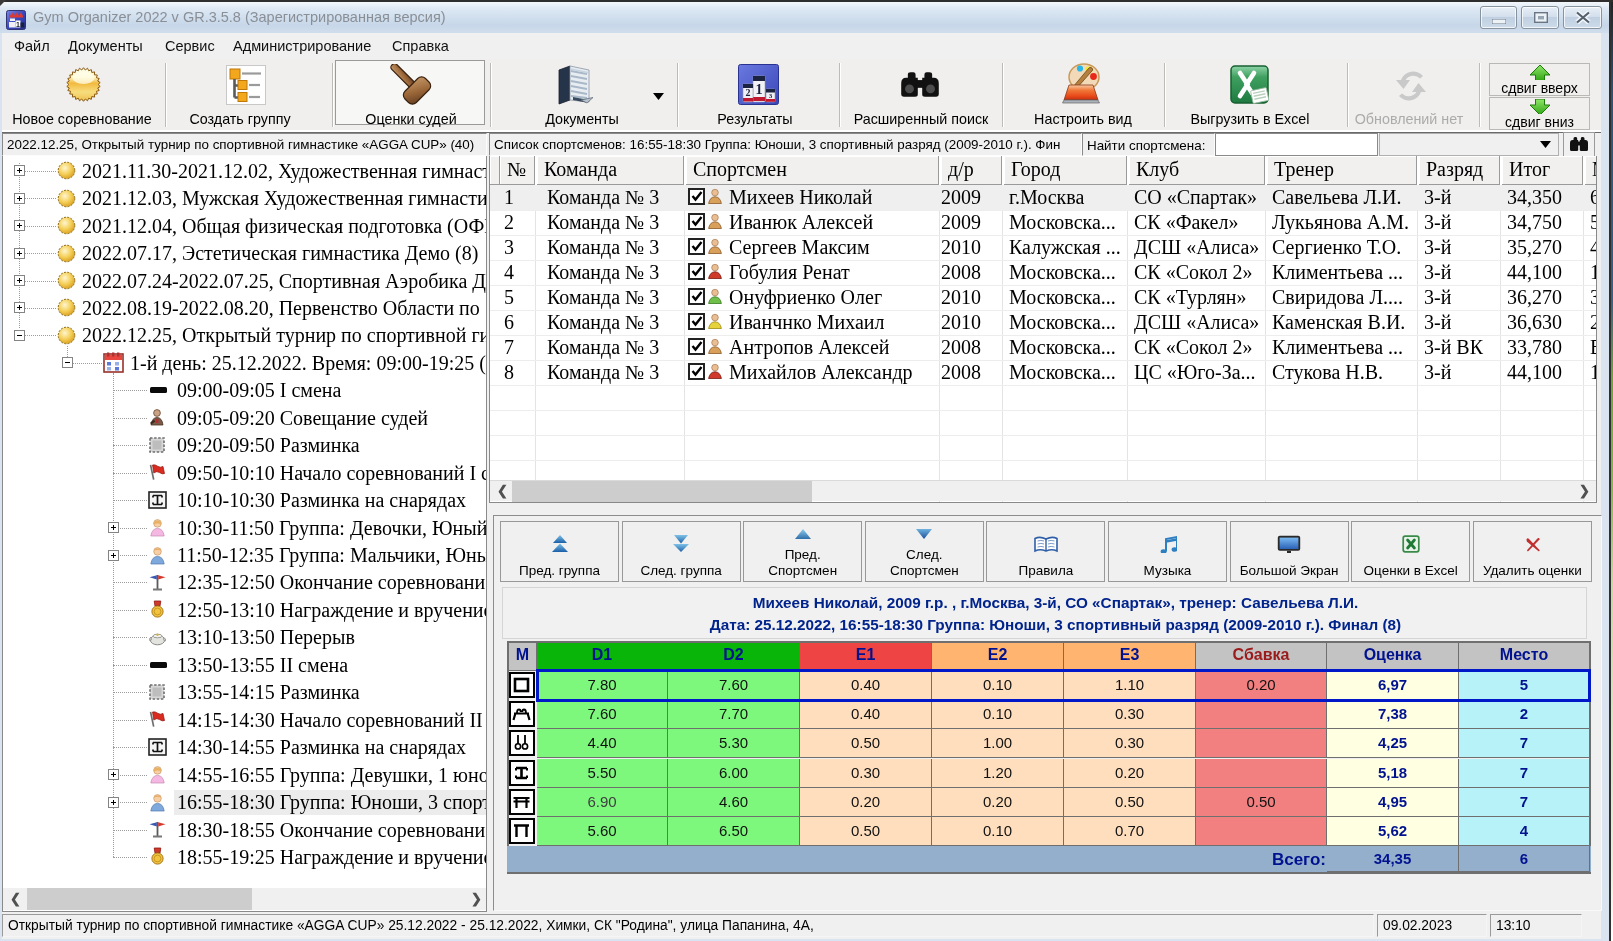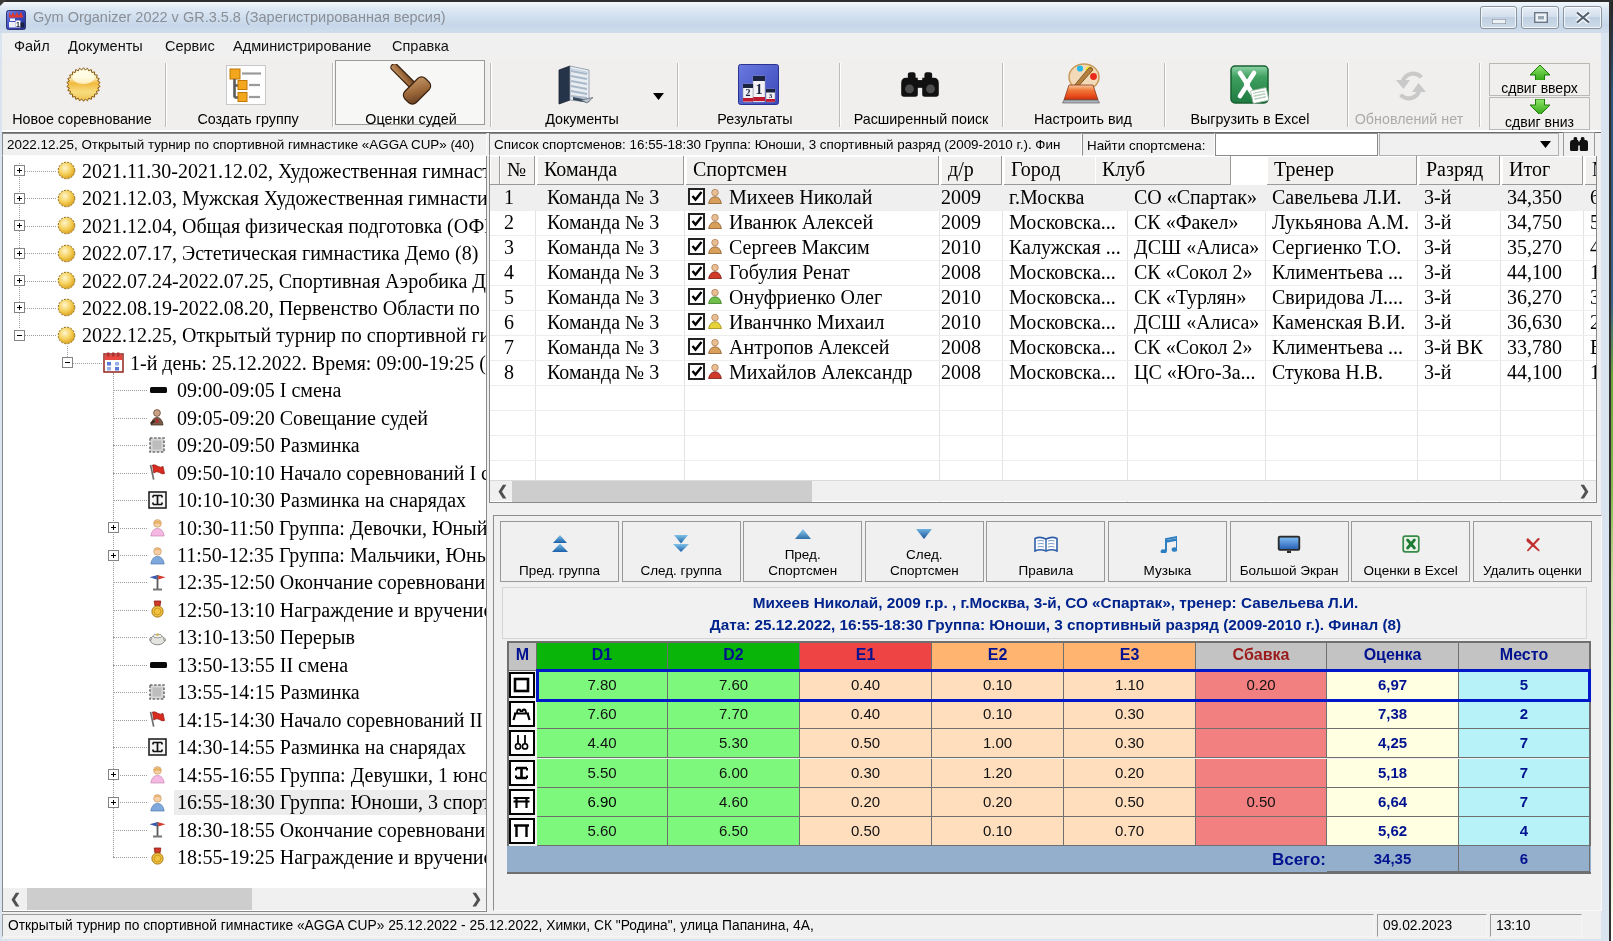--- a/index.html
+++ b/index.html
@@ -121,21 +121,21 @@
 <div class="tsep" style="left:163px;"></div>
 <div class="tsep" style="left:330px;"></div>
 <div class="tsep" style="left:488px;"></div>
 <div class="tsep" style="left:675px;"></div>
 <div class="tsep" style="left:837px;"></div>
 <div class="tsep" style="left:1000px;"></div>
 <div class="tsep" style="left:1162px;"></div>
 <div class="tsep" style="left:1345px;"></div>
 <div class="tsep" style="left:1477px;"></div>
 <div class="tlabel" style="left:-30px;width:220px;color:#000;">Новое соревнование</div>
-<div class="tlabel" style="left:136px;width:220px;color:#000;">Создать группу</div>
+<div class="tlabel" style="left:128px;width:220px;color:#000;">Создать группу</div>
 <div class="tlabel" style="left:299px;width:220px;color:#000;">Оценки судей</div>
 <div class="tlabel" style="left:470px;width:220px;color:#000;">Документы</div>
 <div class="tlabel" style="left:643px;width:220px;color:#000;">Результаты</div>
 <div class="tlabel" style="left:809px;width:220px;color:#000;">Расширенный поиск</div>
 <div class="tlabel" style="left:971px;width:220px;color:#000;">Настроить вид</div>
 <div class="tlabel" style="left:1138px;width:220px;color:#000;">Выгрузить в Excel</div>
 <div class="tlabel" style="left:1297px;width:220px;color:#ABABAB;">Обновлений нет</div>
 <svg class="abs" style="left:64px;top:8px;" width="35" height="35" viewBox="0 0 35 35">
       <defs>
         <linearGradient id="sg" x1="0" y1="0" x2="0" y2="1">
@@ -561,21 +561,21 @@
 <div class="sbarrow" style="left:468px;top:3px;font-size:13px;">❯</div>
 <div class="sthumb" style="left:24px;top:0px;width:225px;height:22px;"></div>
 </div>
 </div>
 <div class="abs" id="athwrap">
 <div class="ahc" style="left:10px;width:35px;">№</div>
 <div class="ahc" style="left:47px;width:147px;">Команда</div>
 <div class="ahc" style="left:196px;width:253px;">Спортсмен</div>
 <div class="ahc" style="left:451px;width:61px;">д/р</div>
 <div class="ahc" style="left:514px;width:123px;">Город</div>
-<div class="ahc" style="left:605px;width:136px;">Клуб</div>
+<div class="ahc" style="left:639px;width:136px;">Клуб</div>
 <div class="ahc" style="left:777px;width:150px;">Тренер</div>
 <div class="ahc" style="left:929px;width:81px;">Разряд</div>
 <div class="ahc" style="left:1012px;width:81px;">Итог</div>
 <div class="ahc" style="left:1095px;width:80px;">М</div>
 <div class="ahc" style="left:0px;width:10px;"></div>
 <div class="agridv" style="left:45px;height:318px;"></div>
 <div class="agridv" style="left:194px;height:318px;"></div>
 <div class="agridv" style="left:449px;height:318px;"></div>
 <div class="agridv" style="left:512px;height:318px;"></div>
 <div class="agridv" style="left:637px;height:318px;"></div>
@@ -911,27 +911,27 @@
 <div class="sc" style="left:438px;top:242.51px;width:132px;height:29.17px;background:#FFDEBE;color:#111;font-weight:normal;">1.20</div>
 <div class="sc" style="left:570px;top:242.51px;width:132px;height:29.17px;background:#FFDEBE;color:#111;font-weight:normal;">0.20</div>
 <div class="sc" style="left:702px;top:242.51px;width:131px;height:29.17px;background:#F28080;color:#111;font-weight:normal;"></div>
 <div class="sc" style="left:833px;top:242.51px;width:132px;height:29.17px;background:#FFFFE1;color:#00128F;font-weight:bold;">5,18</div>
 <div class="sc" style="left:965px;top:242.51px;width:131px;height:29.17px;background:#B6F2F8;color:#00128F;font-weight:bold;">7</div>
 <div class="abs appico" style="left:15px;top:272.68px;width:26px;height:26px;"></div>
 <svg class="abs" style="left:17px;top:276.68px;" width="21" height="18" viewBox="0 0 21 18">
       <path d="M2.5 5 H18.5 M2.5 8.4 H18.5" stroke="#000" stroke-width="2" fill="none"></path>
       <path d="M5.5 5 V15 M15.5 5 V15" stroke="#000" stroke-width="2.2"></path>
     </svg>
-<div class="sc" style="left:43px;top:271.68px;width:131px;height:29.17px;background:#7DF87D;color:#000000;font-weight:normal;">6.90</div>
+<div class="sc" style="left:43px;top:271.68px;width:131px;height:29.17px;background:#7DF87D;color:#404040;font-weight:normal;">6.90</div>
 <div class="sc" style="left:174px;top:271.68px;width:132px;height:29.17px;background:#7DF87D;color:#111;font-weight:normal;">4.60</div>
 <div class="sc" style="left:306px;top:271.68px;width:132px;height:29.17px;background:#FFDEBE;color:#111;font-weight:normal;">0.20</div>
 <div class="sc" style="left:438px;top:271.68px;width:132px;height:29.17px;background:#FFDEBE;color:#111;font-weight:normal;">0.20</div>
 <div class="sc" style="left:570px;top:271.68px;width:132px;height:29.17px;background:#FFDEBE;color:#111;font-weight:normal;">0.50</div>
 <div class="sc" style="left:702px;top:271.68px;width:131px;height:29.17px;background:#F28080;color:#111;font-weight:normal;">0.50</div>
-<div class="sc" style="left:833px;top:271.68px;width:132px;height:29.17px;background:#FFFFE1;color:#00128F;font-weight:bold;">6,64</div>
+<div class="sc" style="left:833px;top:271.68px;width:132px;height:29.17px;background:#FFFFE1;color:#00128F;font-weight:bold;">4,95</div>
 <div class="sc" style="left:965px;top:271.68px;width:131px;height:29.17px;background:#B6F2F8;color:#00128F;font-weight:bold;">7</div>
 <div class="abs appico" style="left:15px;top:301.85px;width:26px;height:26px;"></div>
 <svg class="abs" style="left:17px;top:305.85px;" width="21" height="18" viewBox="0 0 21 18">
       <path d="M3 3.5 H18 M5.5 3.5 V15 M15.5 3.5 V15" stroke="#000" stroke-width="2.4" fill="none"></path>
     </svg>
 <div class="sc" style="left:43px;top:300.85px;width:131px;height:29.17px;background:#7DF87D;color:#111;font-weight:normal;">5.60</div>
 <div class="sc" style="left:174px;top:300.85px;width:132px;height:29.17px;background:#7DF87D;color:#111;font-weight:normal;">6.50</div>
 <div class="sc" style="left:306px;top:300.85px;width:132px;height:29.17px;background:#FFDEBE;color:#111;font-weight:normal;">0.50</div>
 <div class="sc" style="left:438px;top:300.85px;width:132px;height:29.17px;background:#FFDEBE;color:#111;font-weight:normal;">0.10</div>
 <div class="sc" style="left:570px;top:300.85px;width:132px;height:29.17px;background:#FFDEBE;color:#111;font-weight:normal;">0.70</div>

